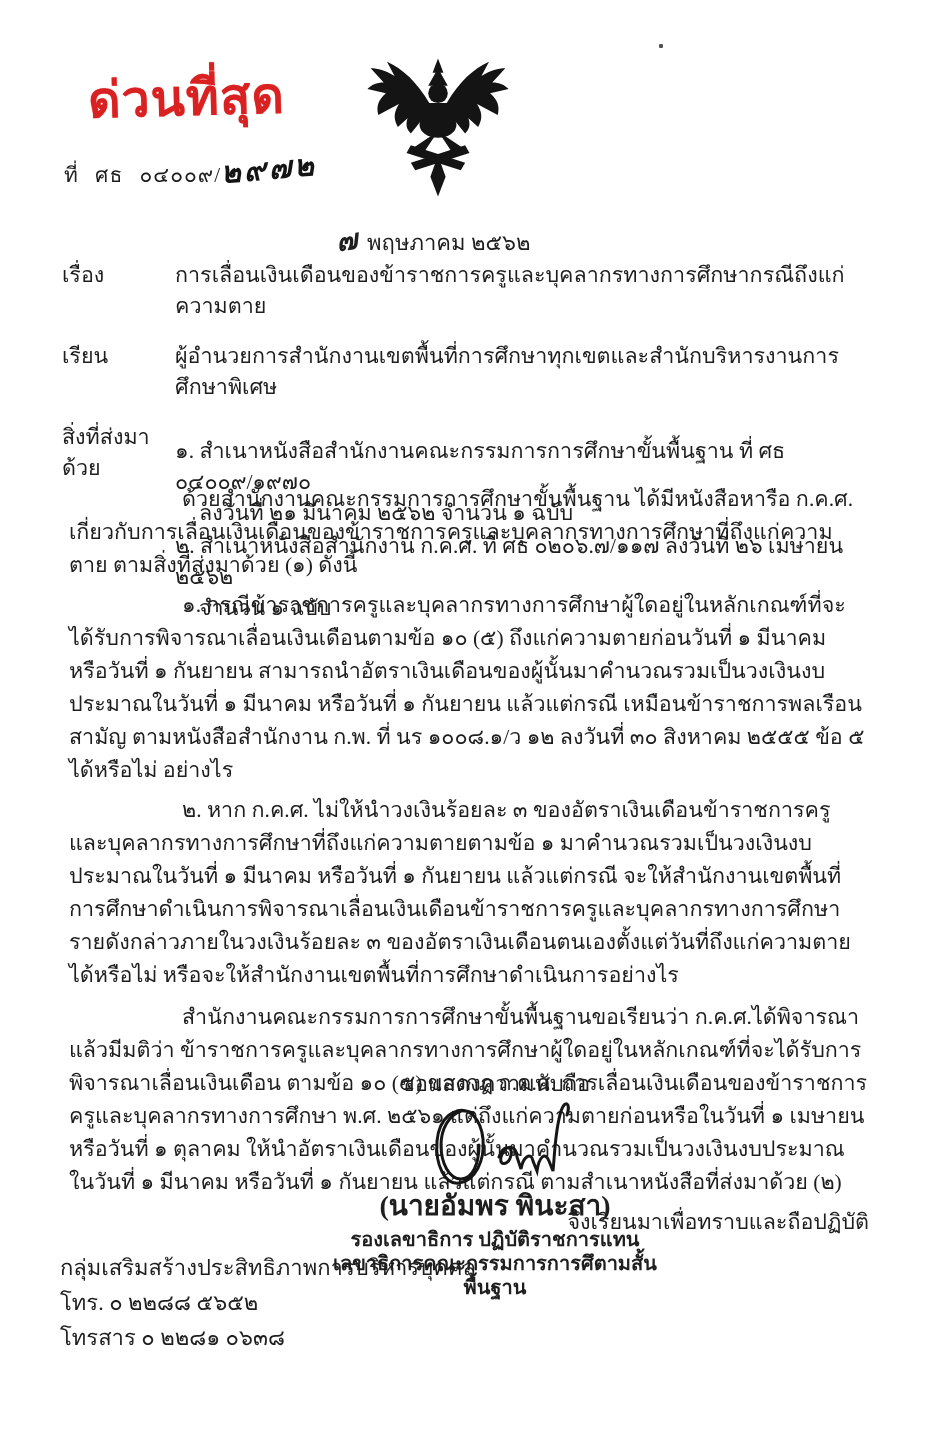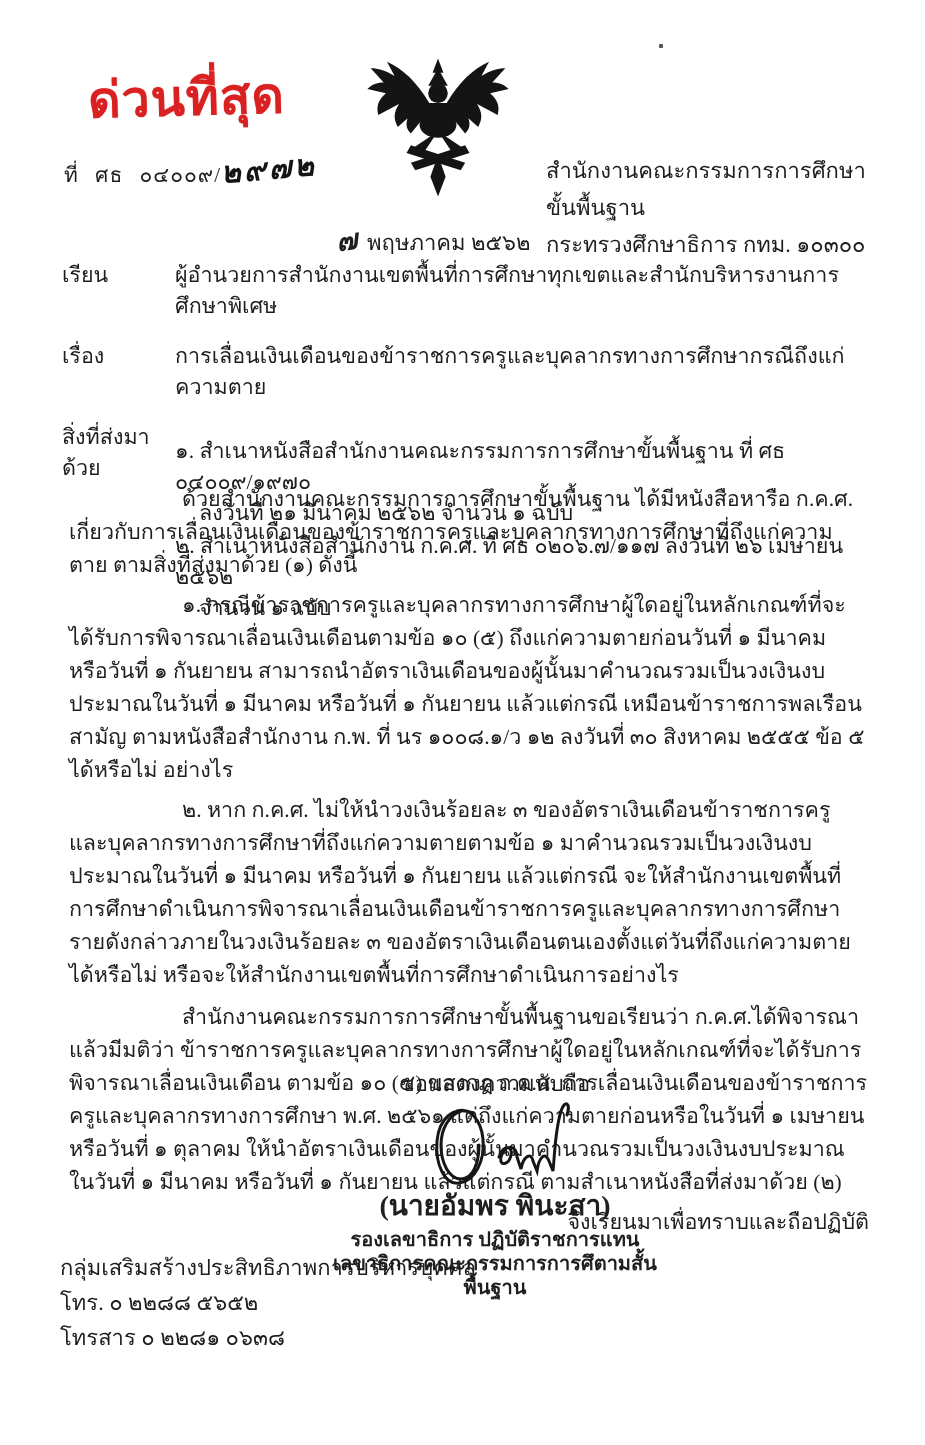--- a/index.html
+++ b/index.html
@@ -92,37 +92,33 @@
         <path d="M70 68 L46 84 L54 92 Z"></path>
 
         <path d="M45 97 L95 81 L99 88 L49 104 Z"></path>
         <path d="M95 97 L45 81 L41 88 L91 104 Z"></path>
 
         <path d="M70 90 L77 110 L70 128 L63 110 Z"></path>
       </g>
     </svg>
   </div>
 
-  <div class="office">
-    <div>สำนักงานคณะกรรมการการศึกษาขั้นพื้นฐาน</div>
-    <div>กระทรวงศึกษาธิการ กทม. ๑๐๓๐๐</div>
-  </div>
 
   <div class="date-line">
     <span class="hand-day">๗</span><span>พฤษภาคม ๒๕๖๒</span>
   </div>
 
   <div class="meta">
     <div class="meta-row">
+      <div class="meta-label">เรื่อง</div>
+      <div>การเลื่อนเงินเดือนของข้าราชการครูและบุคลากรทางการศึกษากรณีถึงแก่ความตาย</div>
+    </div>
+    <div class="meta-row">
       <div class="meta-label">เรียน</div>
       <div>ผู้อำนวยการสำนักงานเขตพื้นที่การศึกษาทุกเขตและสำนักบริหารงานการศึกษาพิเศษ</div>
-    </div>
-    <div class="meta-row">
-      <div class="meta-label">เรื่อง</div>
-      <div>การเลื่อนเงินเดือนของข้าราชการครูและบุคลากรทางการศึกษากรณีถึงแก่ความตาย</div>
     </div>
     <div class="meta-row">
       <div class="attach-label">สิ่งที่ส่งมาด้วย</div>
       <div class="attach-items">
         <div class="attach-item">
           <div>๑. สำเนาหนังสือสำนักงานคณะกรรมการการศึกษาขั้นพื้นฐาน ที่ ศธ ๐๔๐๐๙/๑๙๗๐</div>
           <div class="attach-line2">ลงวันที่ ๒๑ มีนาคม ๒๕๖๒ จำนวน ๑ ฉบับ</div>
         </div>
         <div class="attach-item">
           <div>๒. สำเนาหนังสือสำนักงาน ก.ค.ศ. ที่ ศธ ๐๒๐๖.๗/๑๑๗ ลงวันที่ ๒๖ เมษายน ๒๕๖๒</div>

